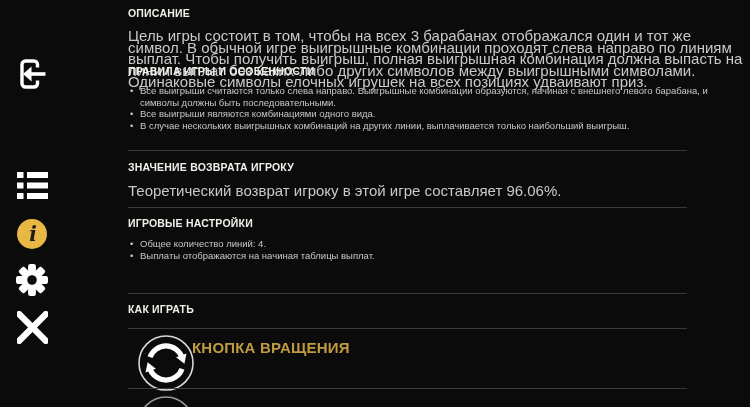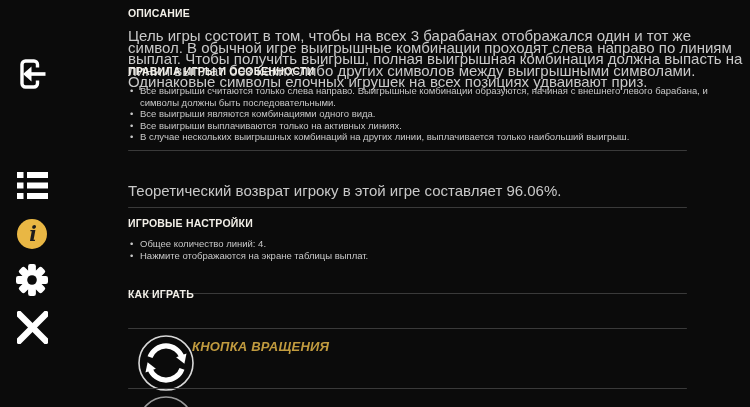--- a/index.html
+++ b/index.html
@@ -28,22 +28,22 @@
   .rule-list li{
     position:relative;padding-left:12px;
     font-size:9.5px;line-height:11.6px;color:#c9c9c9;
   }
   .rule-list li::before{
     content:"•";position:absolute;left:2px;top:0;color:#c9c9c9;font-size:9.5px;
   }
   .divider{position:absolute;left:0;width:559px;height:1px;background:#3a3a3a;border-radius:1px;}
   .howto-icon{position:absolute;left:9px;}
   .howto-title{
-    position:absolute;left:64px;font-size:13px;font-weight:bold;
-    color:#c19b3f;letter-spacing:.2px;white-space:nowrap;font-style:italic;
+    position:absolute;left:64px;font-size:15px;font-weight:bold;
+    color:#c19b3f;letter-spacing:.2px;white-space:nowrap;
   }
   .howto-body{
     position:absolute;left:64px;width:548px;
     font-size:9.5px;line-height:11.6px;color:#c9c9c9;
   }
   .partial-ring{position:absolute;left:9px;overflow:hidden;}
 </style>
 </head>
 <body>
 
@@ -103,39 +103,39 @@
 
   <div class="content">
 
     <div class="sec-title" style="top:7px;">ОПИСАНИЕ</div>
     <div class="body-text" style="top:30px;">Цель игры состоит в том, чтобы на всех 3 барабанах отображался один и тот же символ. В обычной игре выигрышные комбинации проходят слева направо по линиям выплат. Чтобы получить выигрыш, полная выигрышная комбинация должна выпасть на линии выплат без каких-либо других символов между выигрышными символами. Одинаковые символы елочных игрушек на всех позициях удваивают приз.</div>
 
     <div class="sec-title" style="top:65px;">ПРАВИЛА ИГРЫ И ОСОБЕННОСТИ</div>
     <ul class="rule-list" style="top:85px;">
       <li>Все выигрыши считаются только слева направо. Выигрышные комбинации образуются, начиная с внешнего левого барабана, и символы должны быть последовательными.</li>
       <li>Все выигрыши являются комбинациями одного вида.</li>
-      <li>Все выигрыши выплачиваются только на активных линиях.</li>
       <li>В случае нескольких выигрышных комбинаций на других линии, выплачивается только наибольший выигрыш.</li>
     </ul>
 
     <div class="divider" style="top:150px;"></div>
 
+    <div class="sec-title" style="top:161px;">ЗНАЧЕНИЕ ВОЗВРАТА ИГРОКУ</div>
     <div class="body-text" style="top:185px;">Теоретический возврат игроку в этой игре составляет 96.06%.</div>
 
     <div class="divider" style="top:207px;"></div>
 
     <div class="sec-title" style="top:217px;">ИГРОВЫЕ НАСТРОЙКИ</div>
     <ul class="rule-list" style="top:238px;">
       <li>Общее количество линий: 4.</li>
-      <li>Нажмите отображаются на экране таблицы выплат.</li>
+      <li>Выплаты отображаются на начиная таблицы выплат.</li>
     </ul>
 
     <div class="divider" style="top:293px;"></div>
 
-    <div class="sec-title" style="top:288px;">КАК ИГРАТЬ</div>
+    <div class="sec-title" style="top:303px;">КАК ИГРАТЬ</div>
 
     <div class="divider" style="top:328px;"></div>
 
     <div class="howto-icon" style="top:334px;">
       <svg width="58" height="58" viewBox="0 0 58 58">
         <circle cx="29" cy="29" r="27" fill="none" stroke="#d8d8d8" stroke-width="1.6"></circle>
         <path d="M13 23.2 A17 17 0 0 1 45 23.2" fill="none" stroke="#ffffff" stroke-width="5.2"></path>
         <path d="M45 34.8 A17 17 0 0 1 13 34.8" fill="none" stroke="#ffffff" stroke-width="5.2"></path>
         <path d="M47.4 29.8 L49.5 19.4 L39.1 23.2 Z" fill="#ffffff"></path>
         <path d="M10.6 28.2 L8.5 38.6 L18.9 34.8 Z" fill="#ffffff"></path>

